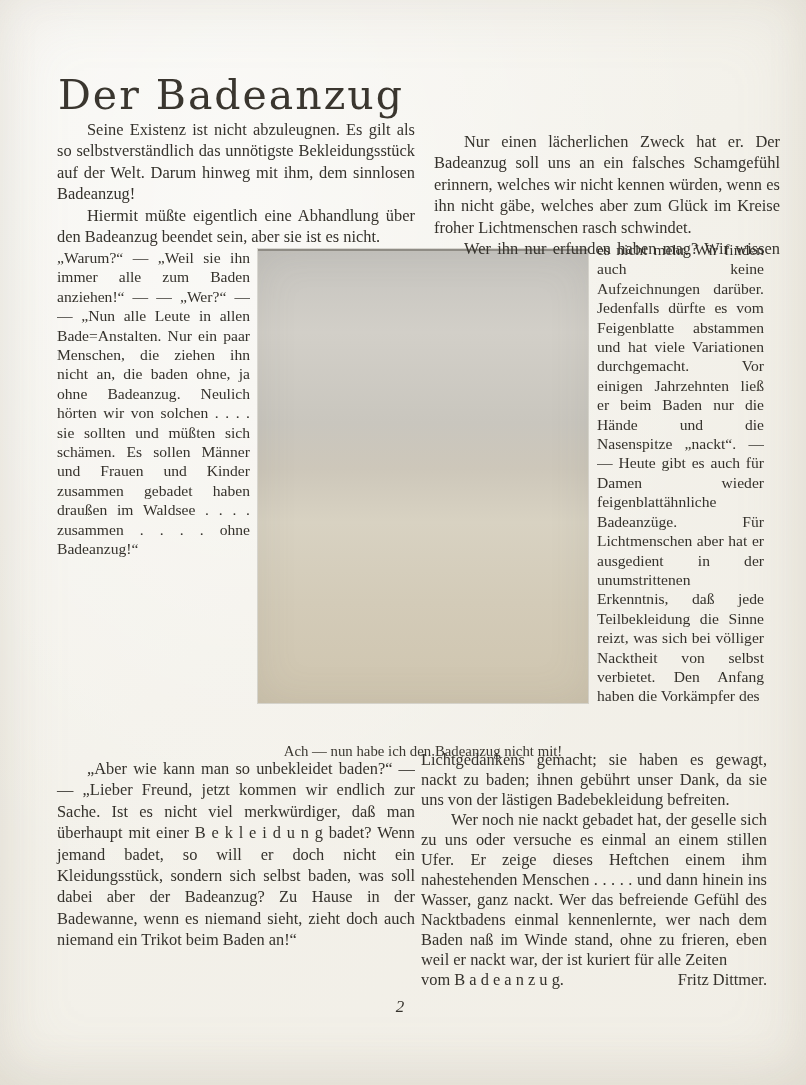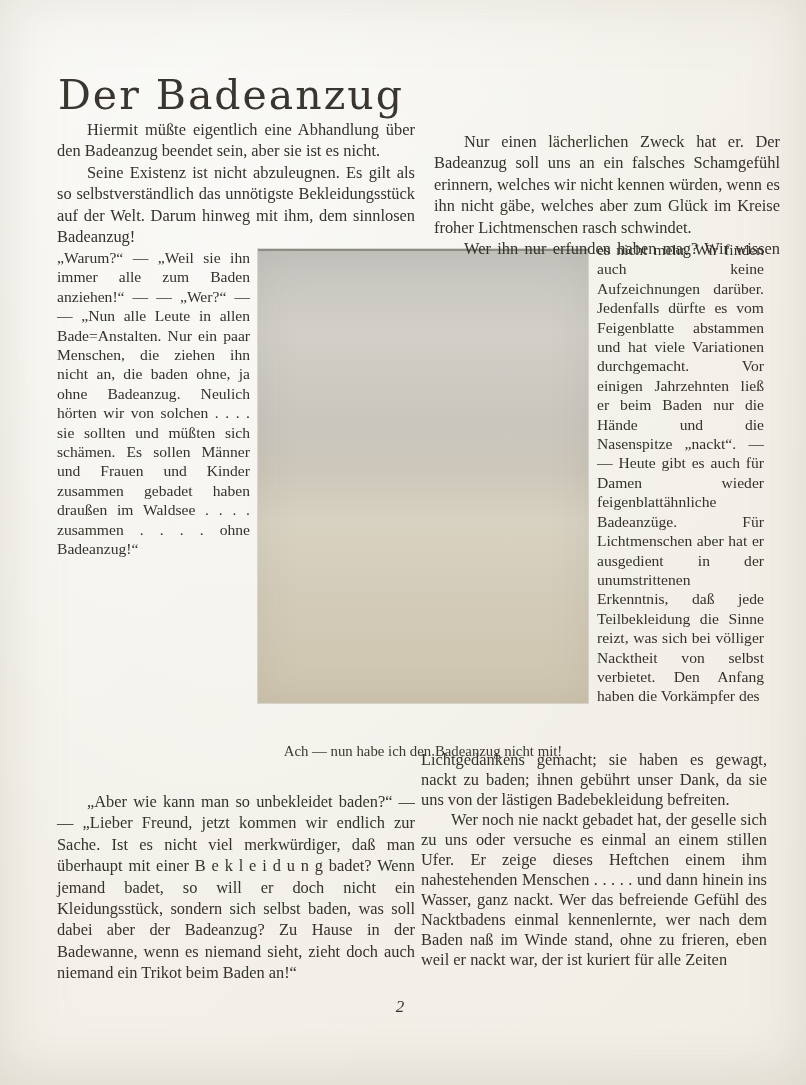--- a/index.html
+++ b/index.html
@@ -43,21 +43,21 @@
   }
   .narrow {
     font-size: 15.6px;
     line-height: 19.4px;
     overflow: hidden;
   }
   .indent { text-indent: 30px; }
   .force-justify { text-align-last: justify; }
   .seg-l1 { left: 57px; top: 119px; }
   .seg-l-narrow { left: 57px; top: 248px; width: 193px; height: 505px; }
-  .seg-l2 { left: 57px; top: 791px; }
+  .seg-l2 { left: 57px; top: 758px; }
   .seg-r1 { left: 434px; top: 115px; width: 346px; margin-top: 16px; }
   .seg-r-narrow { left: 597px; top: 240px; width: 167px; height: 508px; }
   .seg-r2 { left: 421px; top: 750px; width: 346px; }
   .photo-placeholder {
     position: absolute;
     left: 258px;
     top: 249px;
     width: 330px;
     height: 452px;
     
@@ -95,22 +95,22 @@
   }
 </style>
 </head>
 <body>
 
 <div class="page">
 
   <h1 class="title">Der Badeanzug</h1>
 
   <div class="seg seg-l1 wide">
+    <p class="indent">Seine Existenz ist nicht abzuleugnen. Es gilt als so selbstverständlich das unnötigste Bekleidungsstück auf der Welt. Darum hinweg mit ihm, dem sinnlosen Badeanzug!</p>
     <p class="indent">Hiermit müßte eigentlich eine Abhandlung über den Badeanzug beendet sein, aber sie ist es nicht.</p>
-    <p class="indent">Seine Existenz ist nicht abzuleugnen. Es gilt als so selbstverständlich das unnötigste Bekleidungsstück auf der Welt. Darum hinweg mit ihm, dem sinnlosen Badeanzug!</p>
   </div>
 
   <div class="seg seg-l-narrow narrow">
     <p>„Warum?“ — „Weil sie ihn immer alle zum Baden anziehen!“ — — „Wer?“ — — „Nun alle Leute in allen Bade=Anstalten. Nur ein paar Menschen, die ziehen ihn nicht an, die baden ohne, ja ohne Badeanzug. Neulich hörten wir von solchen . . . . sie sollten und müßten sich schämen. Es sollen Männer und Frauen und Kinder zusammen gebadet haben draußen im Waldsee . . . . zusammen . . . . ohne Badeanzug!“</p>
   </div>
 
   <div class="photo-placeholder" role="img" aria-label="photograph placeholder"></div>
   <div class="caption">Ach — nun habe ich den Badeanzug nicht mit!</div>
 
   <div class="seg seg-l2 wide">
@@ -122,17 +122,21 @@
     <p class="indent force-justify">Wer ihn nur erfunden haben mag? Wir wissen</p>
   </div>
 
   <div class="seg seg-r-narrow narrow">
     <p>es nicht mehr. Wir finden auch keine Aufzeichnungen darüber. Jedenfalls dürfte es vom Feigenblatte abstammen und hat viele Variationen durchgemacht. Vor einigen Jahrzehnten ließ er beim Baden nur die Hände und die Nasenspitze „nackt“. — — Heute gibt es auch für Damen wieder feigenblattähnliche Badeanzüge. Für Lichtmenschen aber hat er ausgedient in der unumstrittenen Erkenntnis, daß jede Teilbekleidung die Sinne reizt, was sich bei völliger Nacktheit von selbst verbietet. Den Anfang haben die Vorkämpfer des</p>
   </div>
 
   <div class="seg seg-r2" style="font-size:16.4px; line-height:20px;">
     <p>Lichtgedankens gemacht; sie haben es gewagt, nackt zu baden; ihnen gebührt unser Dank, da sie uns von der lästigen Badebekleidung befreiten.</p>
     <p class="indent">Wer noch nie nackt gebadet hat, der geselle sich zu uns oder versuche es einmal an einem stillen Ufer. Er zeige dieses Heftchen einem ihm nahestehenden Menschen . . . . . und dann hinein ins Wasser, ganz nackt. Wer das befreiende Gefühl des Nacktbadens einmal kennenlernte, wer nach dem Baden naß im Winde stand, ohne zu frieren, eben weil er nackt war, der ist kuriert für alle Zeiten</p>
+    <div class="sig-line">
+      <span>vom B&nbsp;a&nbsp;d&nbsp;e&nbsp;a&nbsp;n&nbsp;z&nbsp;u&nbsp;g.</span>
+      <span>Fritz Dittmer.</span>
+    </div>
   </div>
 
   <div class="page-number">2</div>
 
 </div>
 
 </body></html>

